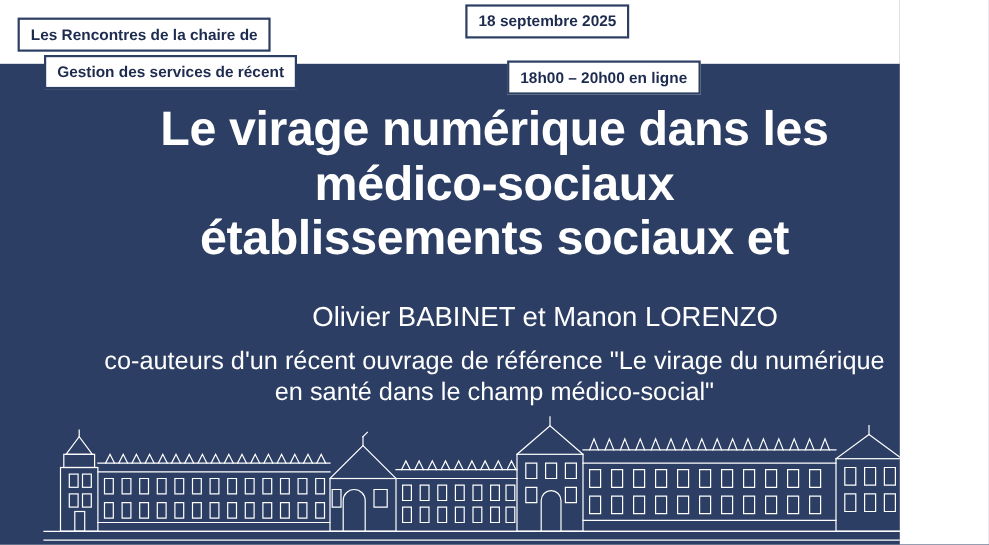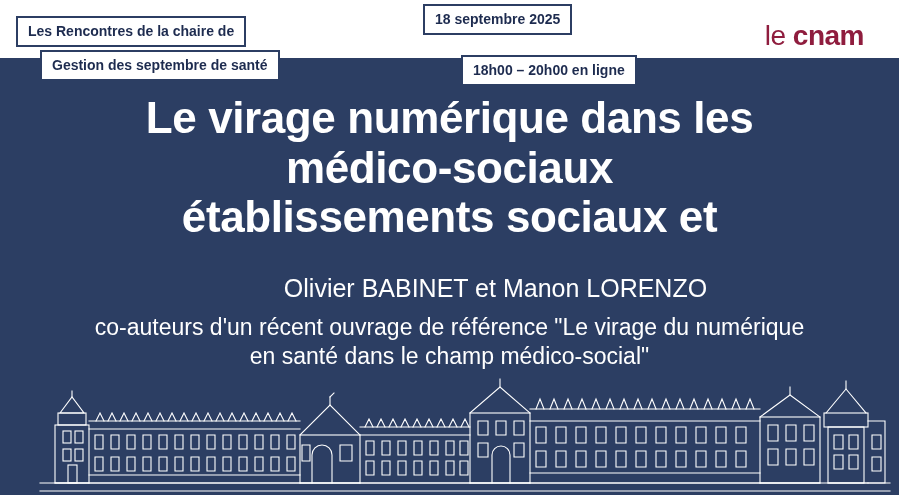--- a/index.html
+++ b/index.html
@@ -8,21 +8,21 @@
   }
   body {
     width: 899px;
     height: 495px;
     overflow: hidden;
     font-family: "Liberation Sans", sans-serif;
     background: #ffffff;
   }
   .poster {
     position: relative;
-    width: 899px;
+    width: 818px;
     height: 495px;
     background: #2c3e63;
     overflow: hidden;
   }
   
   .top-band {
     position: absolute;
     left: 0;
     top: 0;
     width: 899px;
@@ -118,29 +118,26 @@
 </style>
 </head>
 <body>
 
 <div class="poster">
 
   <div class="top-band"></div>
 
   <div class="label-box" id="chair-line1">Les Rencontres de la chaire de</div>
 
-  <div class="label-box" id="chair-line2">Gestion des septembre de santé</div>
+  <div class="label-box" id="chair-line2">Gestion des services de récent</div>
 
   <div class="label-box" id="date-box">18 septembre 2025</div>
 
   <div class="label-box" id="time-box">18h00 – 20h00 en ligne</div>
 
-  <div class="logo">
-    <span class="le">le </span><span class="c">c</span><span class="n">n</span><span class="am">am</span>
-  </div>
 
   <div class="title">
     <span class="line">Le virage numérique dans les</span>
     <span class="line">médico-sociaux</span>
     <span class="line">établissements sociaux et</span>
   </div>
 
   <div class="speakers">Olivier BABINET et Manon LORENZO</div>
 
   <div class="subtitle">

